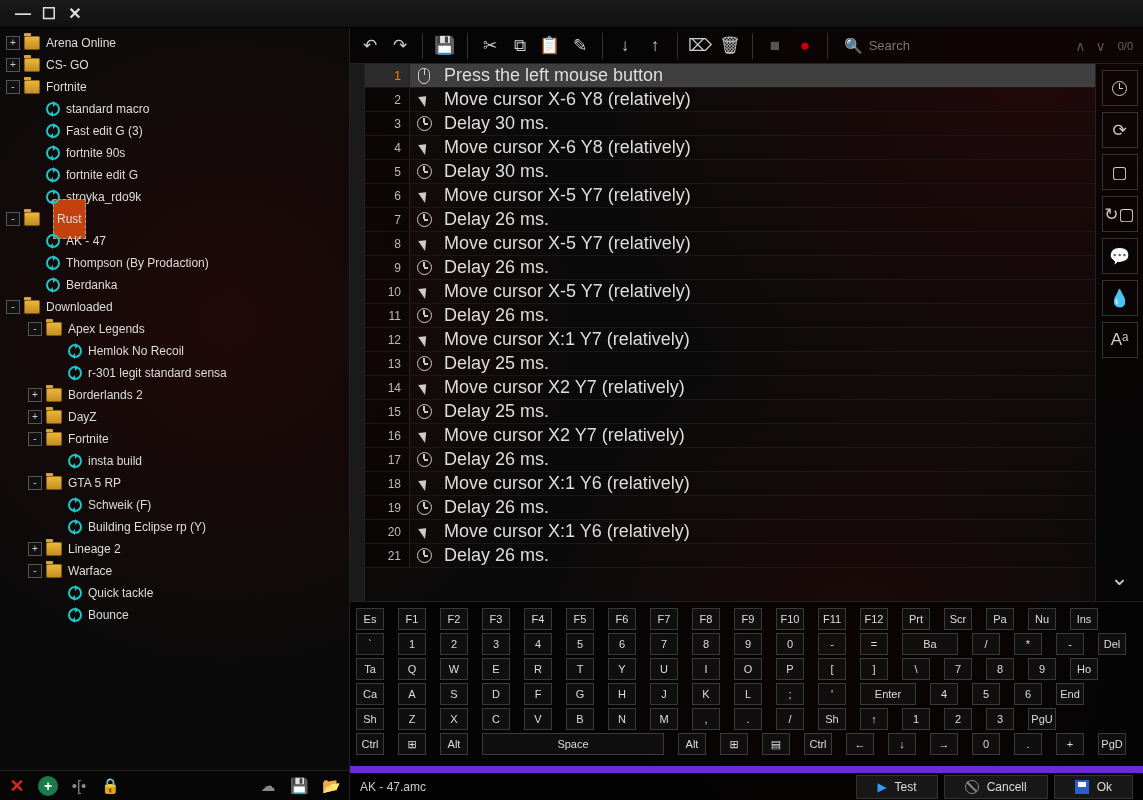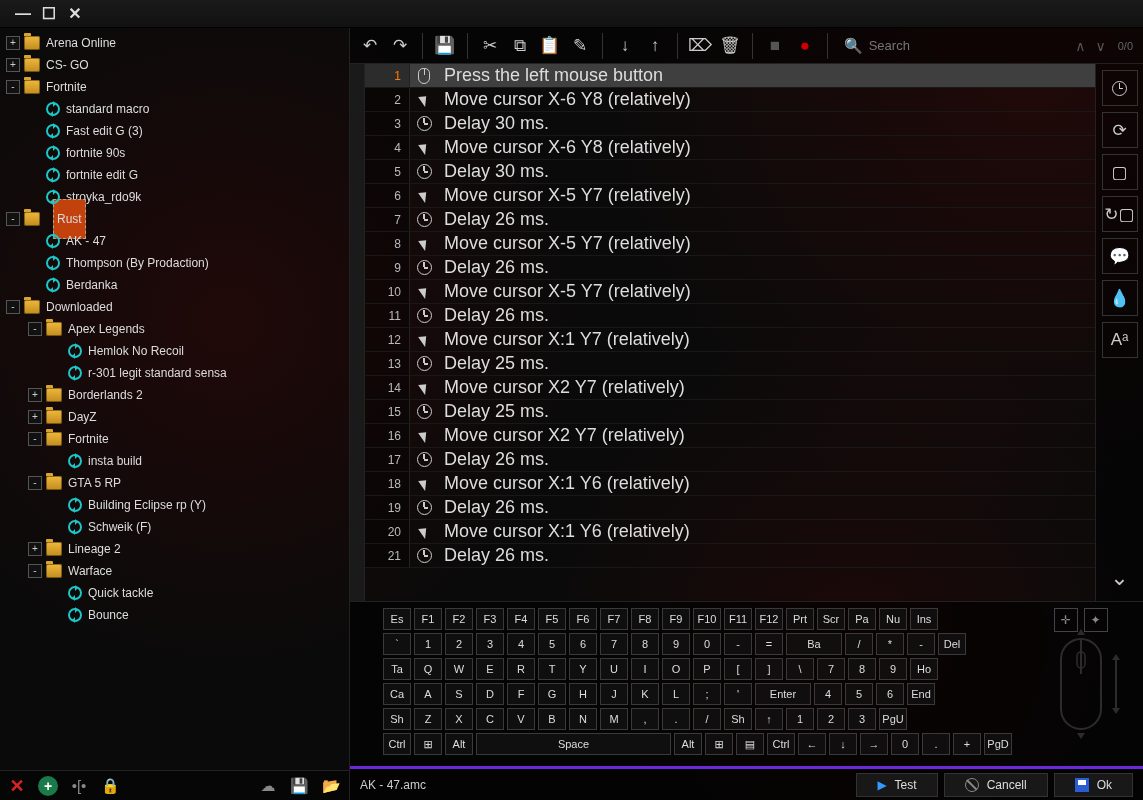--- a/index.html
+++ b/index.html
@@ -51,29 +51,29 @@
 .clockicon:after { content:""; position:absolute; width:4px; height:1.5px; background:#ccc; top:6px; left:6px; }
 .cursoricon { width:0; height:0; border-left:7px solid #ccc; border-top:4px solid transparent; border-bottom:8px solid transparent; transform:rotate(-35deg); }
 .mouseicon { width:12px; height:16px; border:1.5px solid #ccc; border-radius:6px 6px 7px 7px; position:relative; }
 .mouseicon:before { content:""; position:absolute; top:0; left:50%; width:1px; height:6px; background:#ccc; }
 .linetext { padding-left:6px; font-size:18px; }
 .rpanel { width:48px; display:flex; flex-direction:column; align-items:center; padding-top:6px; gap:6px; border-left:1px solid #222; background:rgba(0,0,0,.5); }
 .rbtn { width:36px; height:36px; border:1px solid #333; display:flex; align-items:center; justify-content:center; cursor:pointer; color:#ccc; font-size:17px; }
 .rpanel .chev { margin-top:auto; margin-bottom:10px; font-size:22px; color:#ccc; cursor:pointer; }
 .kbdpanel { height:165px; display:flex; border-top:1px solid #222; background:rgba(0,0,0,.6); }
 .kbd { flex:1; padding:6px; display:flex; flex-direction:column; gap:3px; }
-.krow { display:flex; gap:3px;margin-left:27px; }
+.krow { display:flex; gap:14px; }
 .key { height:22px; border:1px solid #3a3a3a; background:rgba(20,20,20,.7); display:flex; align-items:center; justify-content:center; font-size:11px; cursor:pointer; min-width:28px; }
 .key.wide { min-width:56px; }
 .key.space { flex:1; }
 .mousepanel { width:125px; display:flex; align-items:center; justify-content:center; position:relative; }
 .mousepanel svg { opacity:.35; }
 .crosshair { position:absolute; top:6px; display:flex; gap:6px; }
 .crosshair span { width:24px; height:24px; border:1px solid #444; display:flex; align-items:center; justify-content:center; cursor:pointer; color:#888; }
-.footer { height:34px; display:flex; align-items:center; padding:0 10px; border-top:3px solid #6d28d9; background:rgba(0,0,0,.7); }
+.footer { height:34px; display:flex; align-items:center; padding:0 10px; border-top:7px solid #6d28d9; background:rgba(0,0,0,.7); }
 .filename { flex:1; color:#ccc; font-size:12px; }
 .fbtn { height:24px; padding:0 20px; margin-left:6px; display:flex; align-items:center; justify-content:center; gap:8px; border:1px solid #333; background:rgba(30,30,30,.8); cursor:pointer; font-size:12px; }
 .fbtn .tri { color:#39f; }
 .fbtn .no { width:14px; height:14px; border:1.5px solid #888; border-radius:50%; position:relative; }
 .fbtn .no:before { content:""; position:absolute; width:14px; height:1.5px; background:#888; top:5px; left:-1px; transform:rotate(45deg); }
 .fbtn .disk { width:14px; height:14px; background:#2a5cd4; position:relative; }
 .fbtn .disk:before { content:""; position:absolute; top:2px; left:3px; width:8px; height:5px; background:#fff; }
 </style>
 </head>
 <body>
@@ -212,27 +212,27 @@
           <div class="trow">
             <span class="ind" style="width: 26px;"></span>
             <span class="expander">-</span>
             <span class="ficon"></span>
             <span class="lbl">GTA 5 RP</span>
           </div>
           <div class="trow">
             <span class="ind" style="width: 48px;"></span>
             <span class="expander none"></span>
             <span class="refresh"></span>
+            <span class="lbl">Schweik (F)</span>
+          </div>
+          <div class="trow">
+            <span class="ind" style="width: 48px;"></span>
+            <span class="expander none"></span>
+            <span class="refresh"></span>
             <span class="lbl">Building Eclipse rp (Y)</span>
-          </div>
-          <div class="trow">
-            <span class="ind" style="width: 48px;"></span>
-            <span class="expander none"></span>
-            <span class="refresh"></span>
-            <span class="lbl">Schweik (F)</span>
           </div>
           <div class="trow">
             <span class="ind" style="width: 26px;"></span>
             <span class="expander">+</span>
             <span class="ficon"></span>
             <span class="lbl">Lineage 2</span>
           </div>
           <div class="trow">
             <span class="ind" style="width: 26px;"></span>
             <span class="expander">-</span>

